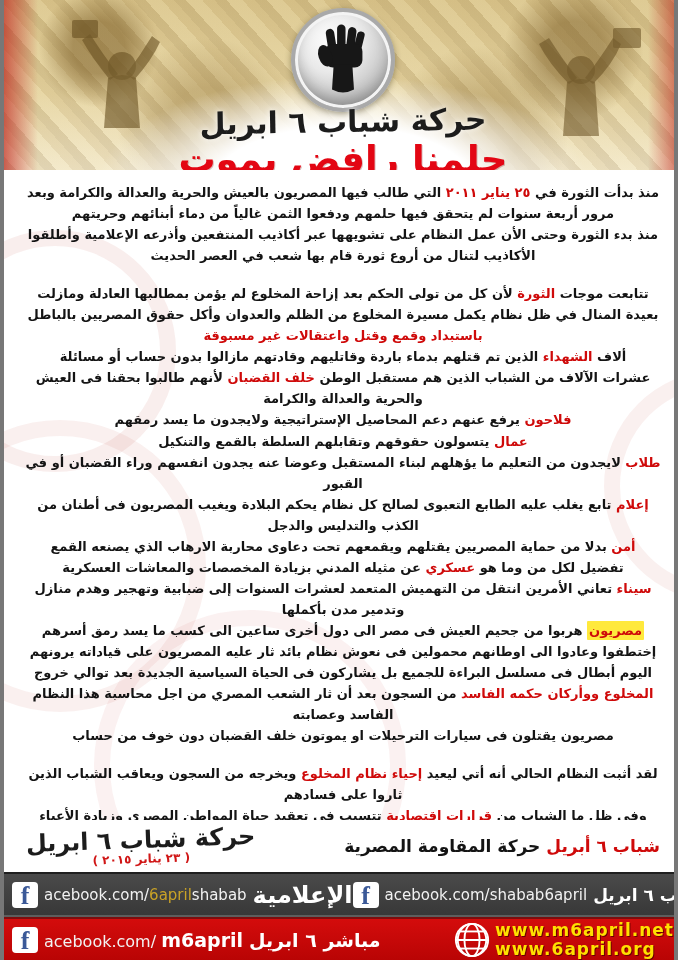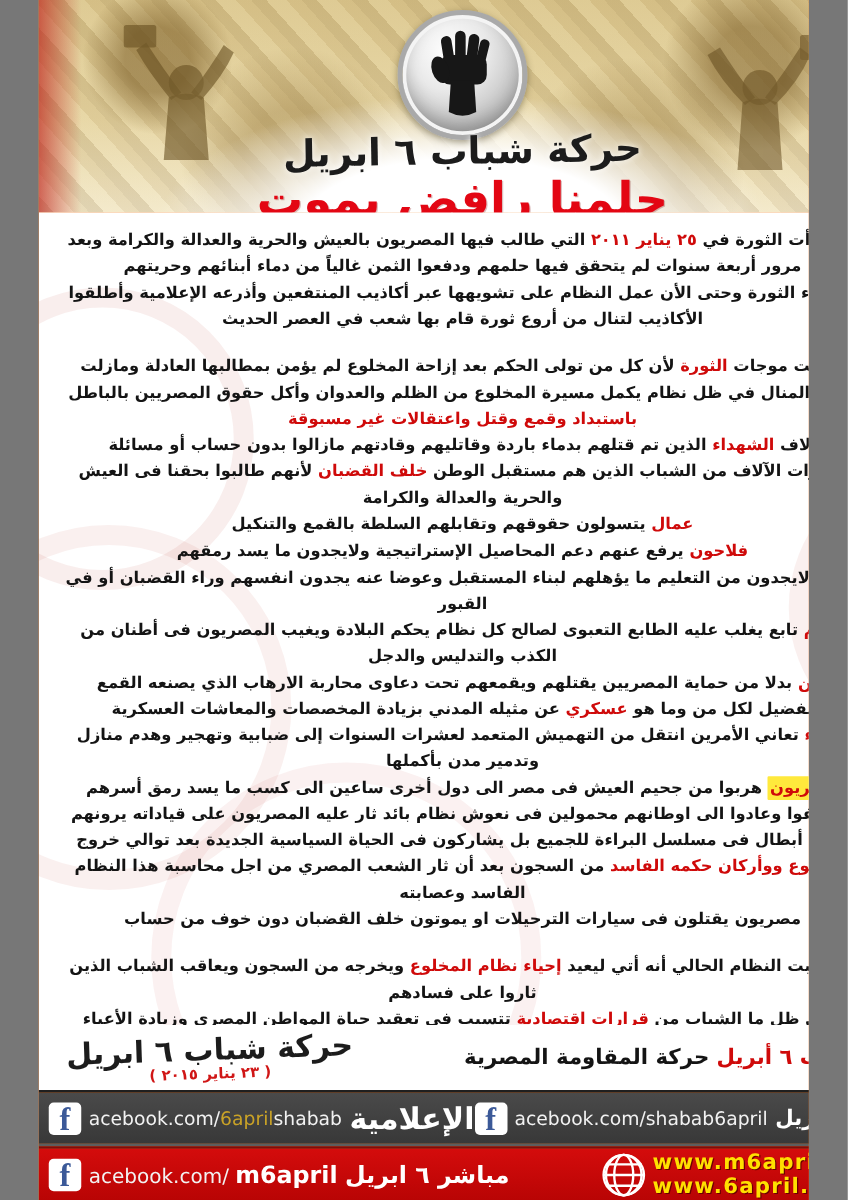--- a/index.html
+++ b/index.html
@@ -1,16 +1,16 @@
 <!DOCTYPE html>
 <html lang="ar"><head>
 <meta charset="utf-8">
 <style>
   html,body{margin:0;padding:0;background:#777;}
-  #poster{position:relative;width:616px;height:960px;margin:0 auto;background:#f97316;overflow:hidden;
+  #poster{position:relative;width:670px;height:960px;margin:0 auto;background:#be185d;overflow:hidden;
           font-family:"DejaVu Sans","Liberation Sans",sans-serif;}
 
   
   #header{position:relative;width:678px;height:170px;
     background:
       linear-gradient(90deg, rgba(190,30,25,.65) 0, rgba(190,30,25,0) 5%, rgba(190,30,25,0) 95%, rgba(190,30,25,.65) 100%),
       radial-gradient(ellipse 340px 150px at 50% 108%, #ffffff 38%, rgba(255,255,255,0) 72%),
       radial-gradient(circle at 14% 28%, rgba(120,90,35,.55) 0 26px, rgba(120,90,35,0) 60px),
       radial-gradient(circle at 84% 30%, rgba(120,90,35,.5) 0 30px, rgba(120,90,35,0) 70px),
       radial-gradient(circle at 30% 75%, rgba(150,120,60,.4) 0 40px, rgba(150,120,60,0) 90px),
@@ -129,22 +129,22 @@
     <div class="wm wm-ring" style="left:-90px;top:250px;width:260px;height:260px;border-color:rgba(193,62,52,.08);"></div>
     <div class="wm wm-ring" style="left:90px;top:440px;width:280px;height:280px;border-color:rgba(193,62,52,.07);"></div>
     <div class="wm wm-ring" style="left:600px;top:200px;width:200px;height:200px;border-color:rgba(193,62,52,.08);"></div>
 
     <div id="body-text">
         <div class="para"><span class="seg-k">منذ بدأت الثورة في </span><span class="seg-r">٢٥ يناير ٢٠١١</span><span class="seg-k"> التي طالب فيها المصريون بالعيش والحرية والعدالة والكرامة وبعد مرور أربعة سنوات لم يتحقق فيها حلمهم ودفعوا الثمن غالياً من دماء أبنائهم وحريتهم</span></div>
         <div class="para gap"><span class="seg-k">منذ بدء الثورة وحتى الأن عمل النظام على تشويهها عبر أكاذيب المنتفعين وأذرعه الإعلامية وأطلقوا الأكاذيب لتنال من أروع ثورة قام بها شعب في العصر الحديث</span></div>
         <div class="para"><span class="seg-k">تتابعت موجات </span><span class="seg-r">الثورة</span><span class="seg-k"> لأن كل من تولى الحكم بعد إزاحة المخلوع لم يؤمن بمطالبها العادلة ومازلت بعيدة المنال في ظل نظام يكمل مسيرة المخلوع من الظلم والعدوان وأكل حقوق المصريين بالباطل </span><span class="seg-r">باستبداد وقمع وقتل واعتقالات غير مسبوقة</span></div>
         <div class="para"><span class="seg-k">ألاف </span><span class="seg-r">الشهداء</span><span class="seg-k"> الذين تم قتلهم بدماء باردة وقاتليهم وقادتهم مازالوا بدون حساب أو مسائلة</span></div>
         <div class="para"><span class="seg-k">عشرات الآلاف من الشباب الذين هم مستقبل الوطن </span><span class="seg-r">خلف القضبان</span><span class="seg-k"> لأنهم طالبوا بحقنا فى العيش والحرية والعدالة والكرامة</span></div>
+        <div class="para"><span class="seg-r">فلاحون</span><span class="seg-k"> يرفع عنهم دعم المحاصيل الإستراتيجية ولايجدون ما يسد رمقهم</span></div>
         <div class="para"><span class="seg-r">عمال</span><span class="seg-k"> يتسولون حقوقهم وتقابلهم السلطة بالقمع والتنكيل</span></div>
-        <div class="para"><span class="seg-r">فلاحون</span><span class="seg-k"> يرفع عنهم دعم المحاصيل الإستراتيجية ولايجدون ما يسد رمقهم</span></div>
         <div class="para"><span class="seg-r">طلاب</span><span class="seg-k"> لايجدون من التعليم ما يؤهلهم لبناء المستقبل وعوضا عنه يجدون انفسهم وراء القضبان أو في القبور</span></div>
         <div class="para"><span class="seg-r">إعلام</span><span class="seg-k"> تابع يغلب عليه الطابع التعبوى لصالح كل نظام يحكم البلادة ويغيب المصريون فى أطنان من الكذب والتدليس والدجل</span></div>
         <div class="para"><span class="seg-r">أمن</span><span class="seg-k"> بدلا من حماية المصريين يقتلهم ويقمعهم تحت دعاوى محاربة الارهاب الذي يصنعه القمع</span></div>
         <div class="para"><span class="seg-k">تفضيل لكل من وما هو </span><span class="seg-r">عسكري</span><span class="seg-k"> عن مثيله المدني بزيادة المخصصات والمعاشات العسكرية</span></div>
         <div class="para"><span class="seg-r">سيناء</span><span class="seg-k"> تعاني الأمرين انتقل من التهميش المتعمد لعشرات السنوات إلى ضبابية وتهجير وهدم منازل وتدمير مدن بأكملها</span></div>
         <div class="para"><span class="seg-h">مصريون</span><span class="seg-k"> هربوا من جحيم العيش فى مصر الى دول أخرى ساعين الى كسب ما يسد رمق أسرهم إختطفوا وعادوا الى اوطانهم محمولين فى نعوش نظام بائد ثار عليه المصريون على قياداته يرونهم اليوم أبطال فى مسلسل البراءة للجميع بل يشاركون فى الحياة السياسية الجديدة بعد توالي خروج </span><span class="seg-r">المخلوع ووأركان حكمه الفاسد</span><span class="seg-k"> من السجون بعد أن ثار الشعب المصري من اجل محاسبة هذا النظام الفاسد وعصابته</span></div>
         <div class="para gap"><span class="seg-k">مصريون يقتلون فى سيارات الترحيلات او يموتون خلف القضبان دون خوف من حساب</span></div>
         <div class="para"><span class="seg-k">لقد أثبت النظام الحالي أنه أتي ليعيد </span><span class="seg-r">إحياء نظام المخلوع</span><span class="seg-k"> ويخرجه من السجون ويعاقب الشباب الذين ثاروا على فسادهم</span></div>
         <div class="para gap"><span class="seg-k">وفي ظل ما الشباب من </span><span class="seg-r">قرارات اقتصادية</span><span class="seg-k"> تتسبب في تعقيد حياة المواطن المصري وزيادة الأعباء المعيشية عليه لهذا فلاسبيل أمام الشعب المصري الا الثورة واحياء مطالبها والتجمع حولها من جديد</span></div>
       </div>

